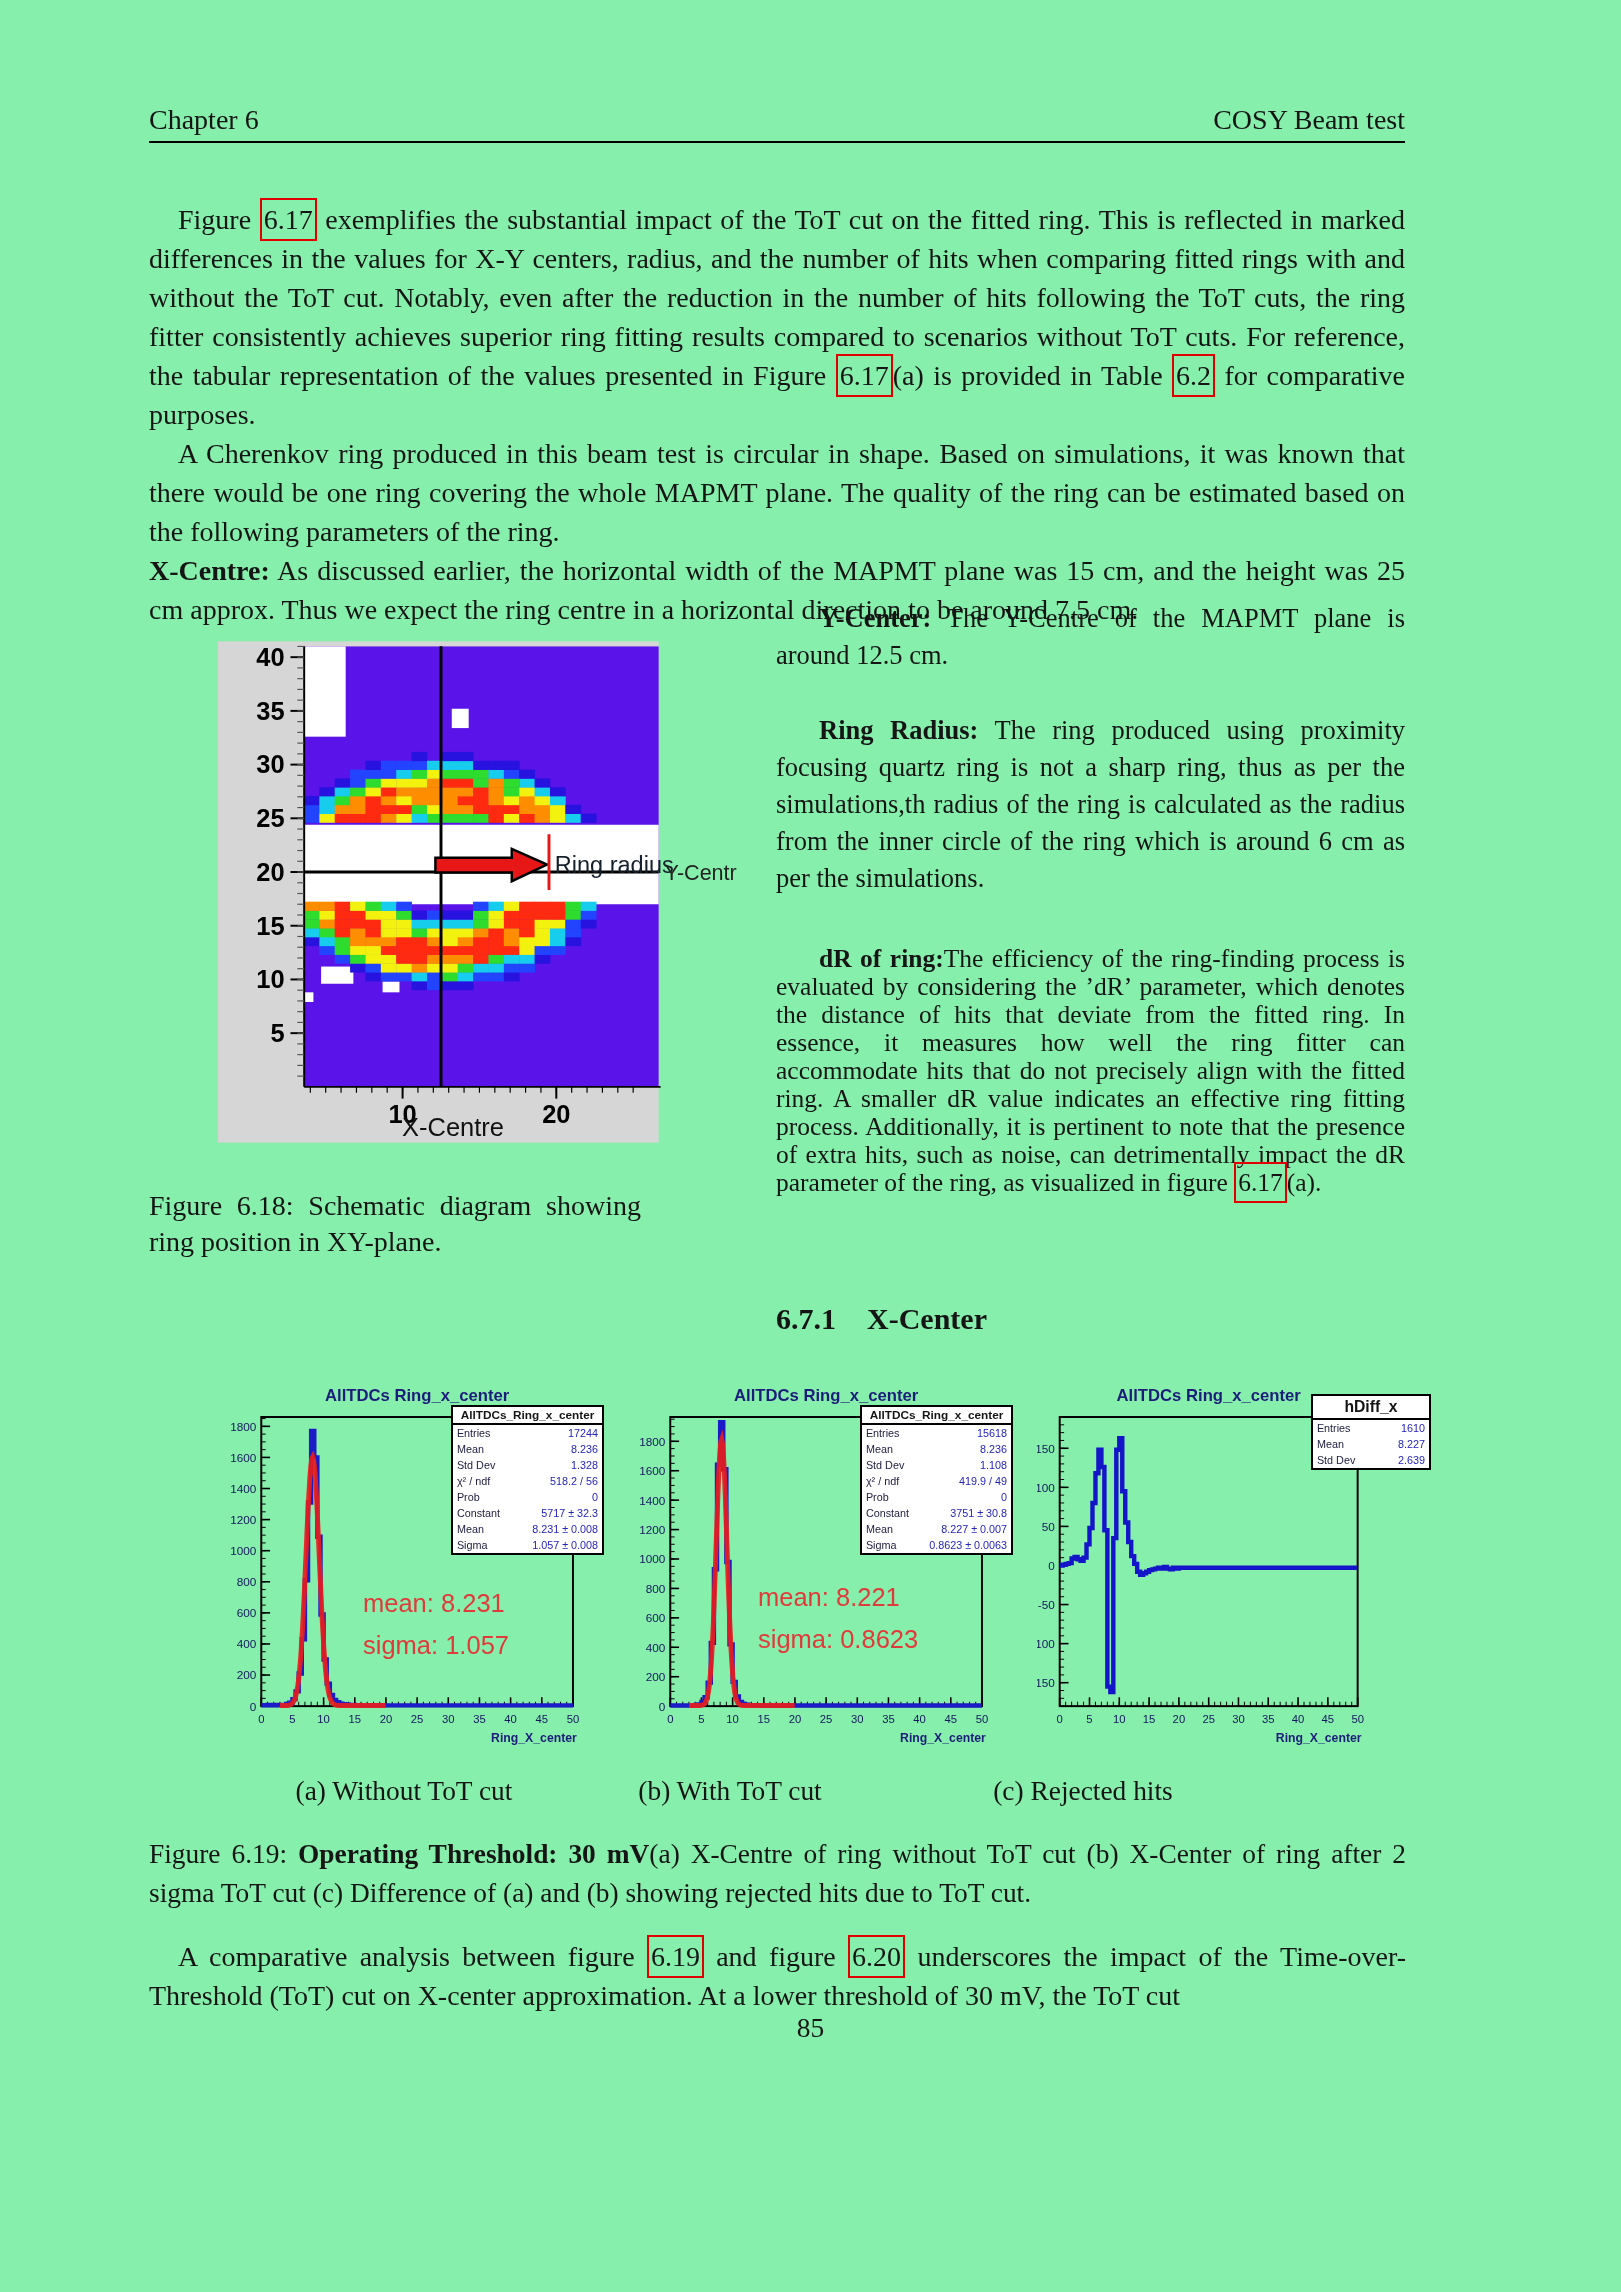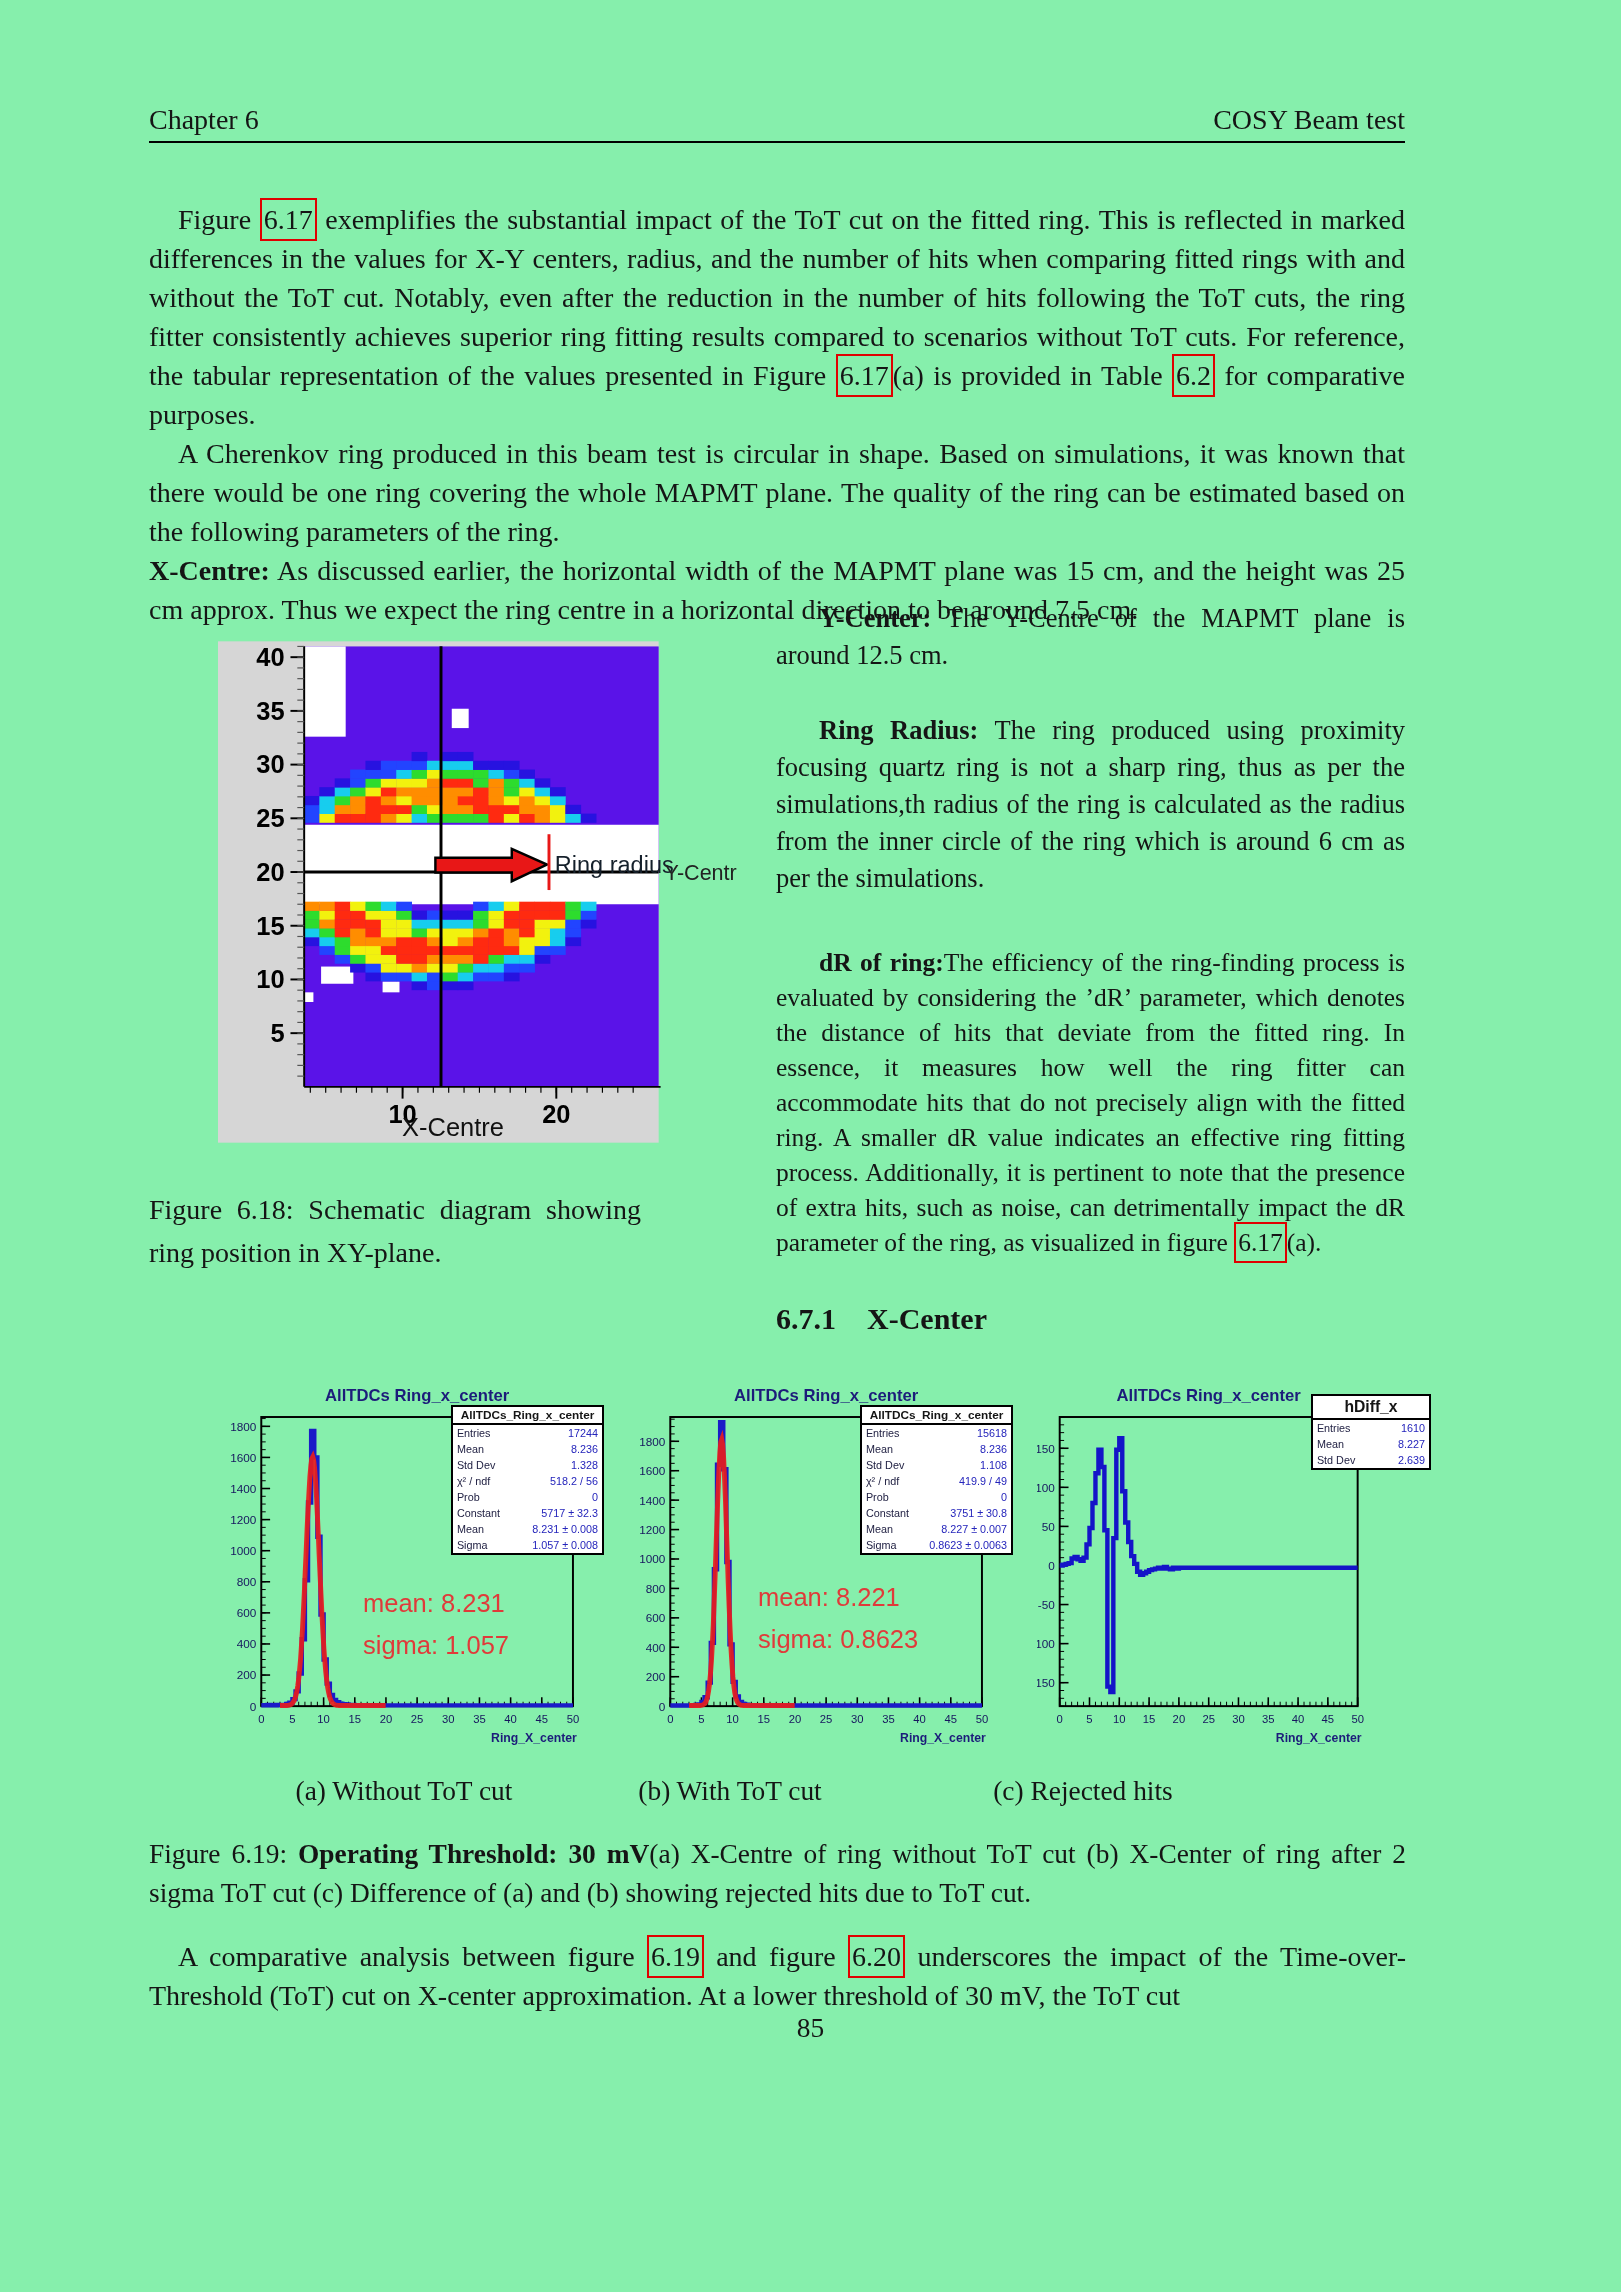--- a/index.html
+++ b/index.html
@@ -5,26 +5,26 @@
   html,body{margin:0;padding:0;background:#888;}
   .page{position:relative;width:1621px;height:2293px;background:#86efac;margin:0 auto;
         font-family:"Liberation Serif",serif;color:#151515;overflow:hidden;}
   .abs{position:absolute;}
   .hdr{left:149px;top:104px;width:1256px;display:flex;justify-content:space-between;
        font-size:28px;}
   .hdrule{left:149px;top:141px;width:1256px;height:2px;background:#000;}
   p.body{margin:0;text-align:justify;font-size:28px;line-height:39px;}
   .ind{text-indent:29px;}
   .rc1,.rc2{font-size:26.5px;line-height:37px;}
-  .rc3{font-size:25.5px;line-height:35px;}
+  .rc3{font-size:25.5px;line-height:28px;}
   .rcp{margin:0;text-align:justify;text-indent:43px;}
   .ref{border:2px solid #e00000;padding:4px 2px;}
   .sechead{font-weight:bold;font-size:30px;font-family:"Liberation Serif",serif;}
   .sechead .snum{margin-right:31px;}
-  .caption{margin:0;text-align:justify;font-size:28px;line-height:43px;}
+  .caption{margin:0;text-align:justify;font-size:28px;line-height:36px;}
   .cap19{font-size:27.4px;line-height:39px;}
   .subcap{text-align:center;font-size:27.4px;}
   .pageno{left:0;top:2013px;width:1621px;text-align:center;font-size:27.4px;}
   .plot{position:absolute;width:410px;height:394px;}
   svg text{font-family:"Liberation Sans",sans-serif;}
   .statsbox{position:absolute;background:#fff;border:2px solid #000;
             font-family:"Liberation Sans",sans-serif;z-index:3;}
   .st{text-align:center;font-weight:bold;border-bottom:2px solid #000;font-size:11.8px;
       padding:1px 6px;white-space:nowrap;}
   .st.big{font-size:15.7px;padding:2px 2.9px;}

